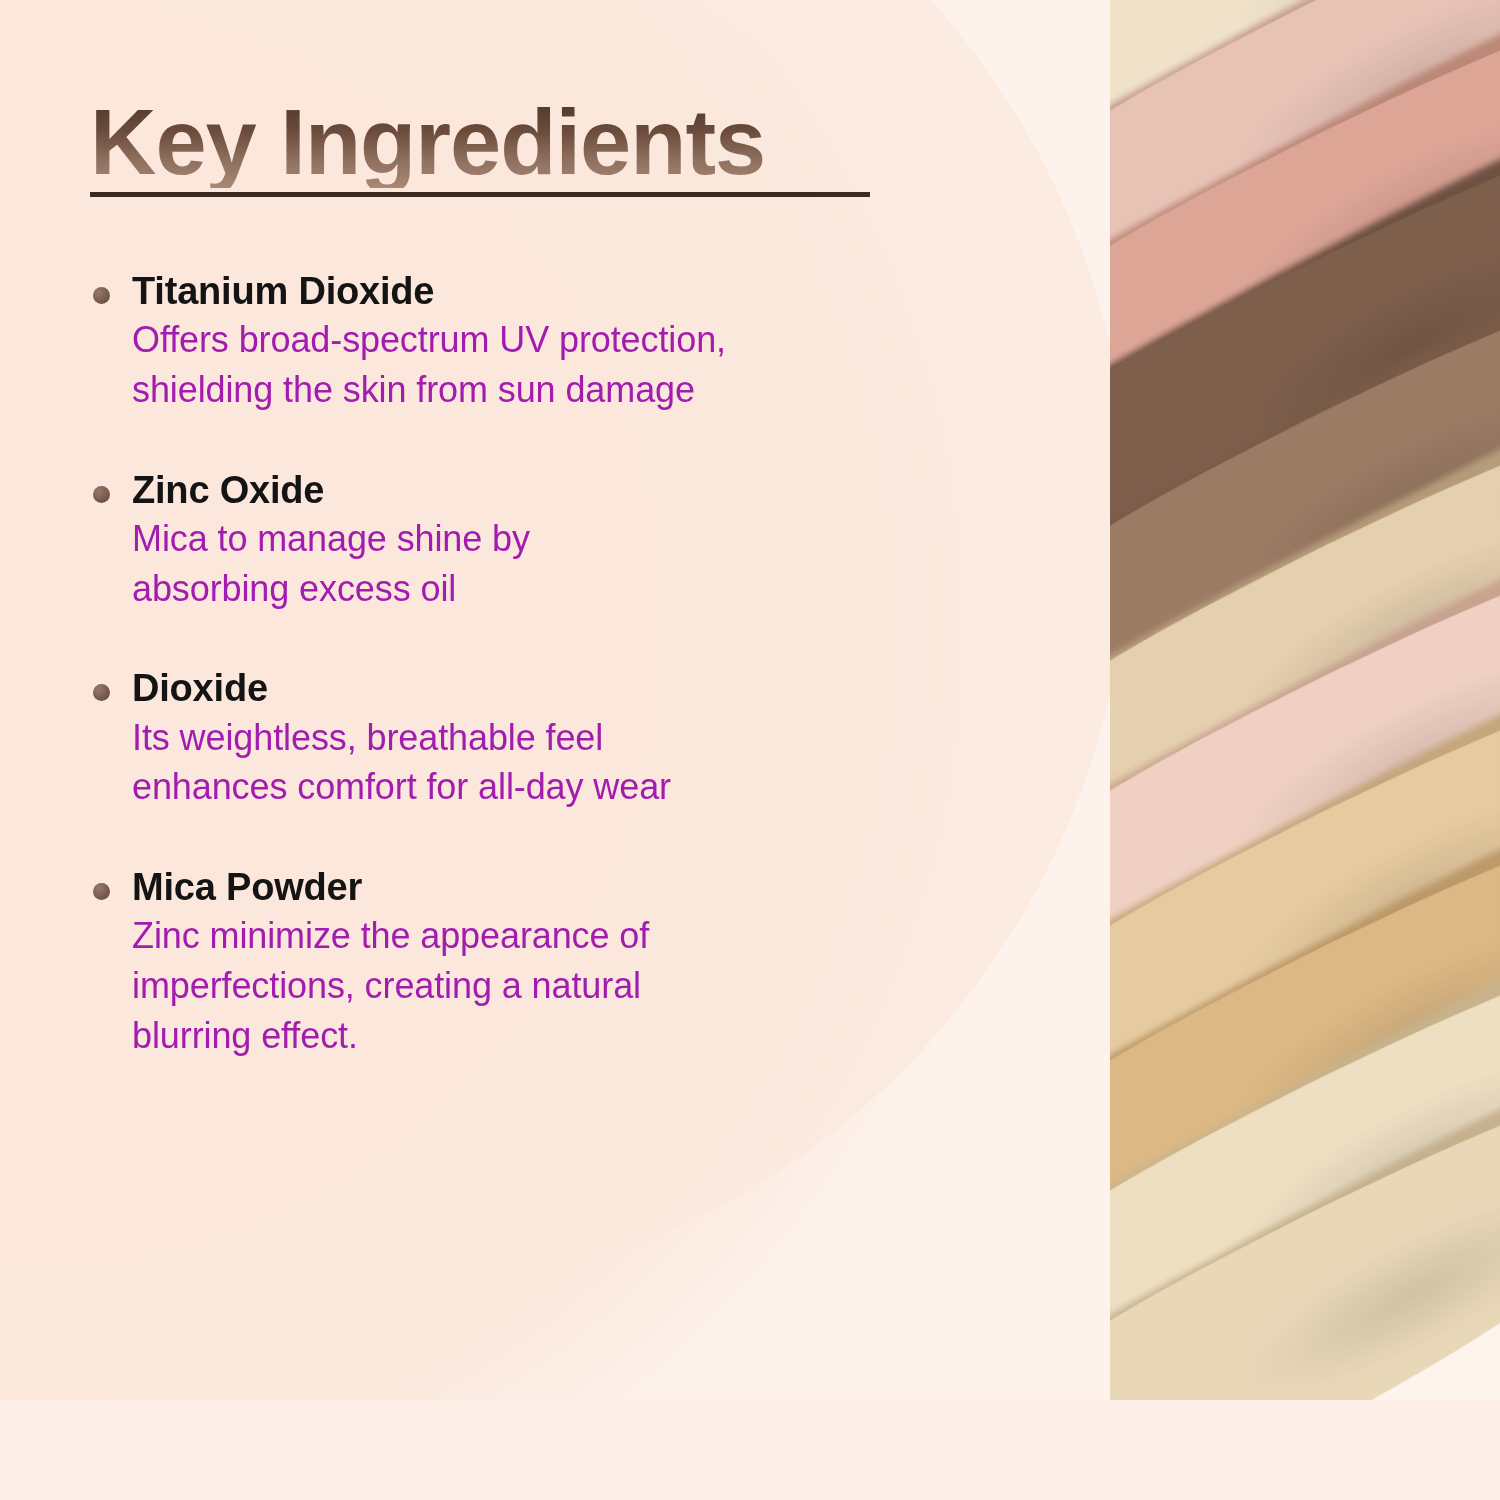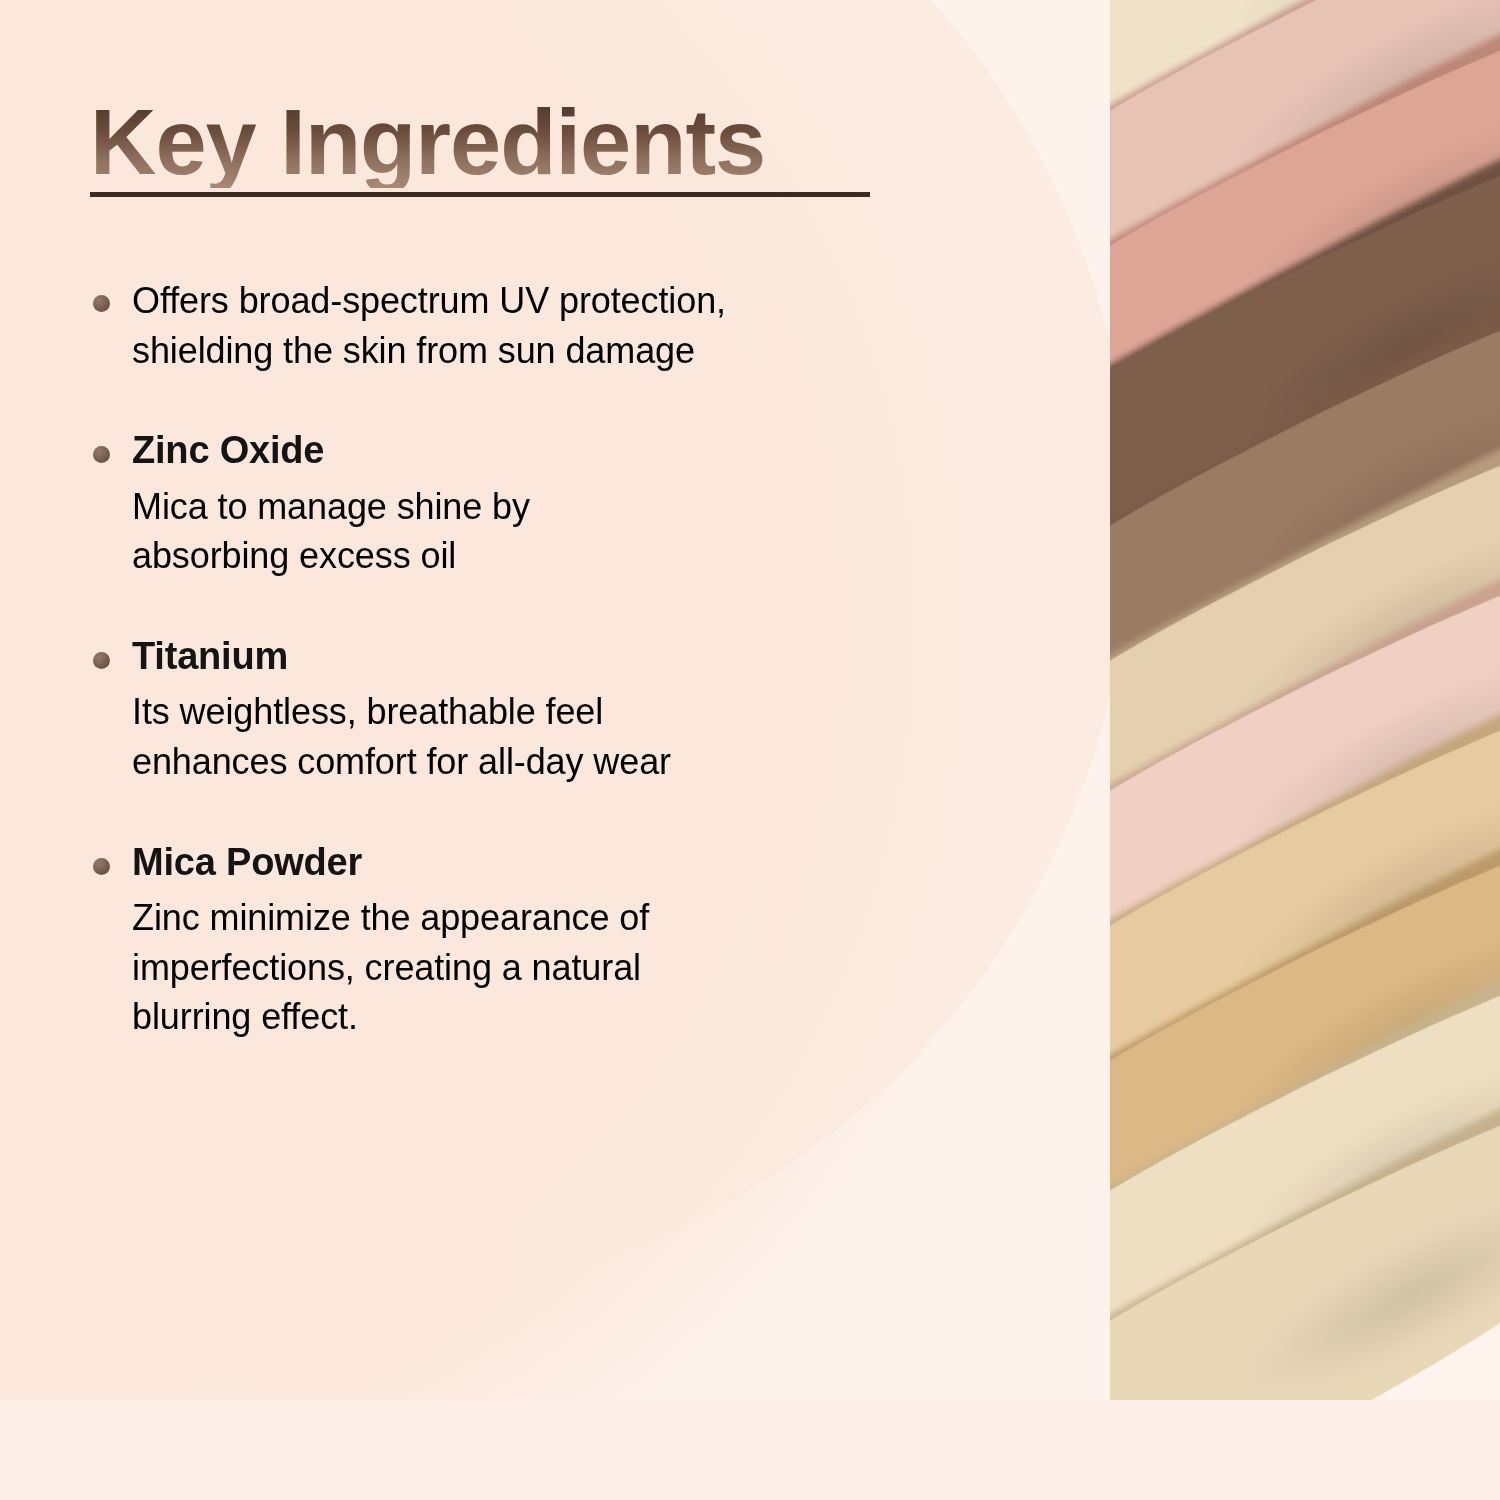--- a/index.html
+++ b/index.html
@@ -120,24 +120,24 @@
     background:radial-gradient(circle at 34% 30%, #97796A, #6E5446 70%);
   }
   .item-name {
     font-size:38px;
     font-weight:700;
     color:#141414;
     line-height:1.22;
     letter-spacing:-0.2px;
   }
   .item-desc {
-    margin-top:8px;
+    margin-top:1px;
     font-size:36px;
     font-weight:400;
-    color:#000000;
+    color:#a21caf;
     line-height:1.38;
     letter-spacing:-0.1px;
     white-space:pre-line;
   }
 </style>
 </head>
 <body>
 
 <div class="poster">
 
@@ -175,32 +175,33 @@
   </div>
 
   <div class="title-wrap">
     <div class="title">Key Ingredients</div>
     <div class="title-rule"></div>
   </div>
 
   <div class="list" id="ingredient-list">
       <div class="item">
         <span class="dot"></span>
+        <div class="item-name">Titanium Dioxide</div>
         <div class="item-desc">Offers broad-spectrum UV protection,
 shielding the skin from sun damage</div>
       </div>
       <div class="item">
         <span class="dot"></span>
         <div class="item-name">Zinc Oxide</div>
         <div class="item-desc">Mica to manage shine by
 absorbing excess oil</div>
       </div>
       <div class="item">
         <span class="dot"></span>
-        <div class="item-name">Titanium</div>
+        <div class="item-name">Dioxide</div>
         <div class="item-desc">Its weightless, breathable feel
 enhances comfort for all-day wear</div>
       </div>
       <div class="item">
         <span class="dot"></span>
         <div class="item-name">Mica Powder</div>
         <div class="item-desc">Zinc minimize the appearance of
 imperfections, creating a natural
 blurring effect.</div>
       </div>

